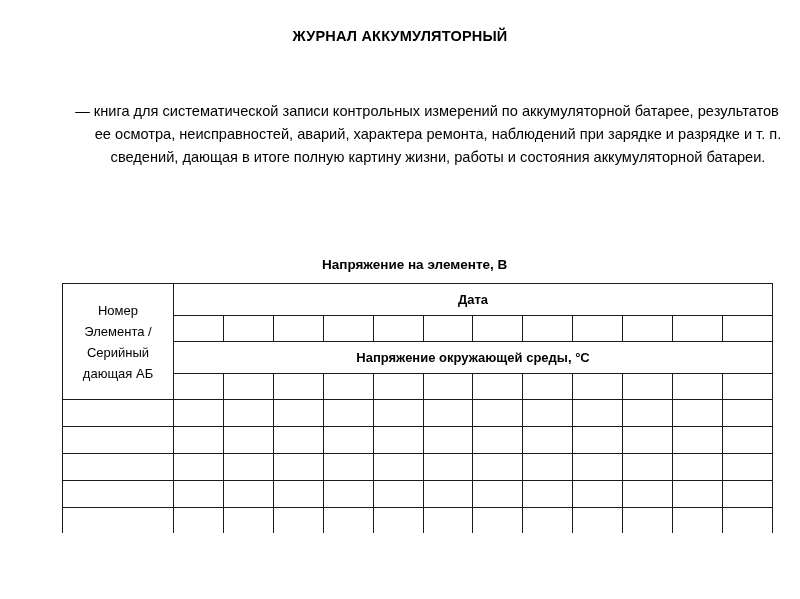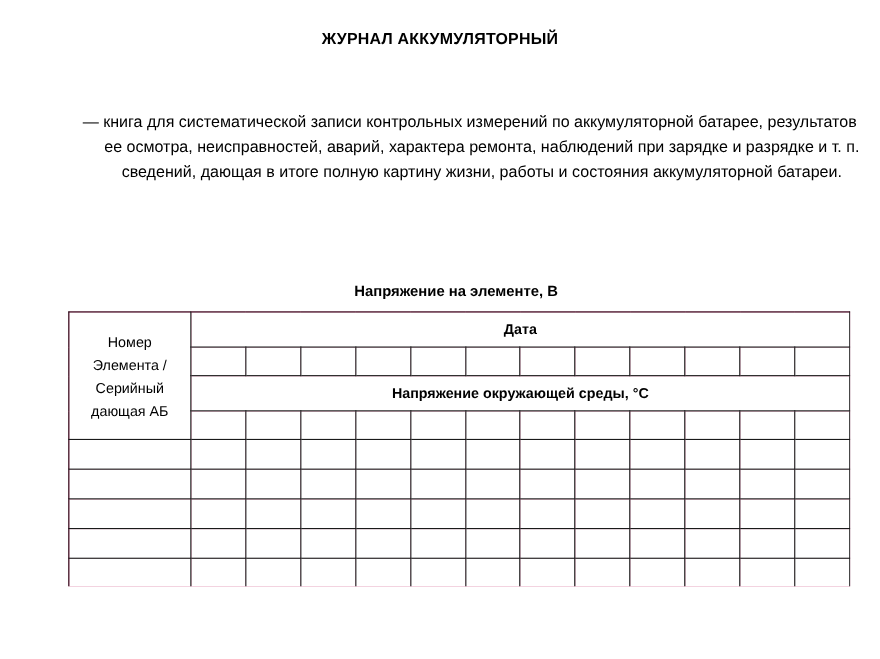--- a/index.html
+++ b/index.html
@@ -96,21 +96,21 @@
     top: 283px;
     left: 62px;
     width: 711px;
     height: 250px;
     overflow: hidden;
   }
   table.journal-table {
     border-collapse: collapse;
     table-layout: fixed;
     width: 711px;
-    background: #be185d;
+    background: #fef9c3;
   }
   table.journal-table td {
     border: 1.3px solid #1a1a1a;
     padding: 0;
     font-size: 13px;
     color: #000000;
     text-align: center;
     vertical-align: middle;
     background: #ffffff;
   }

